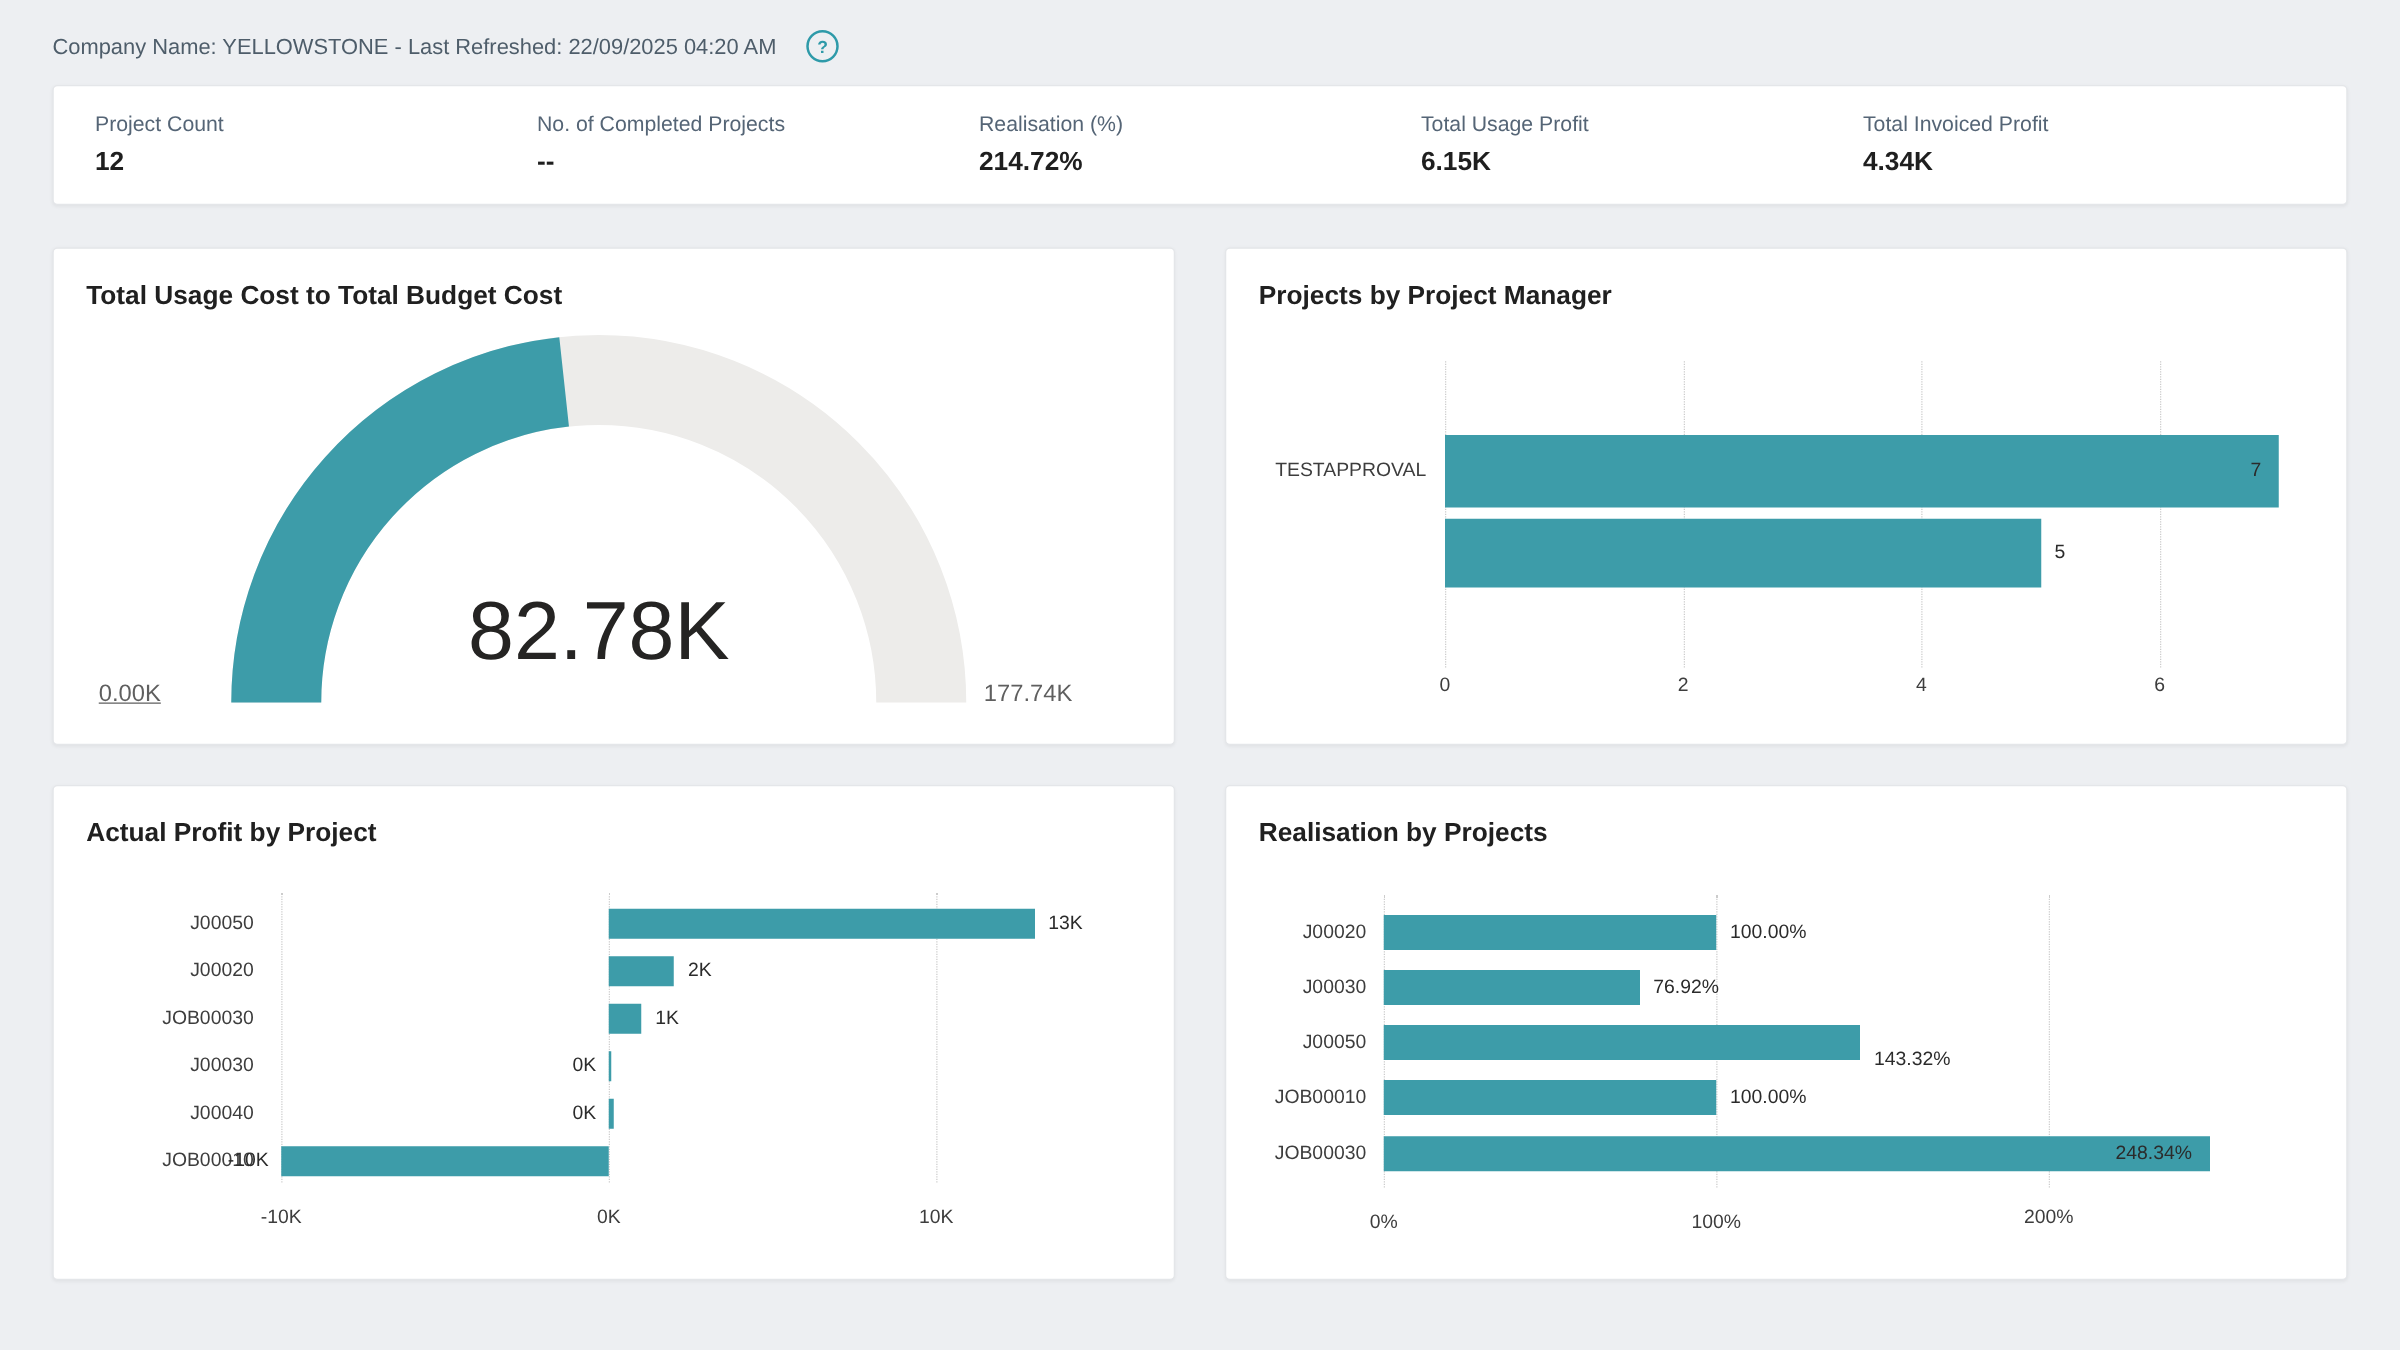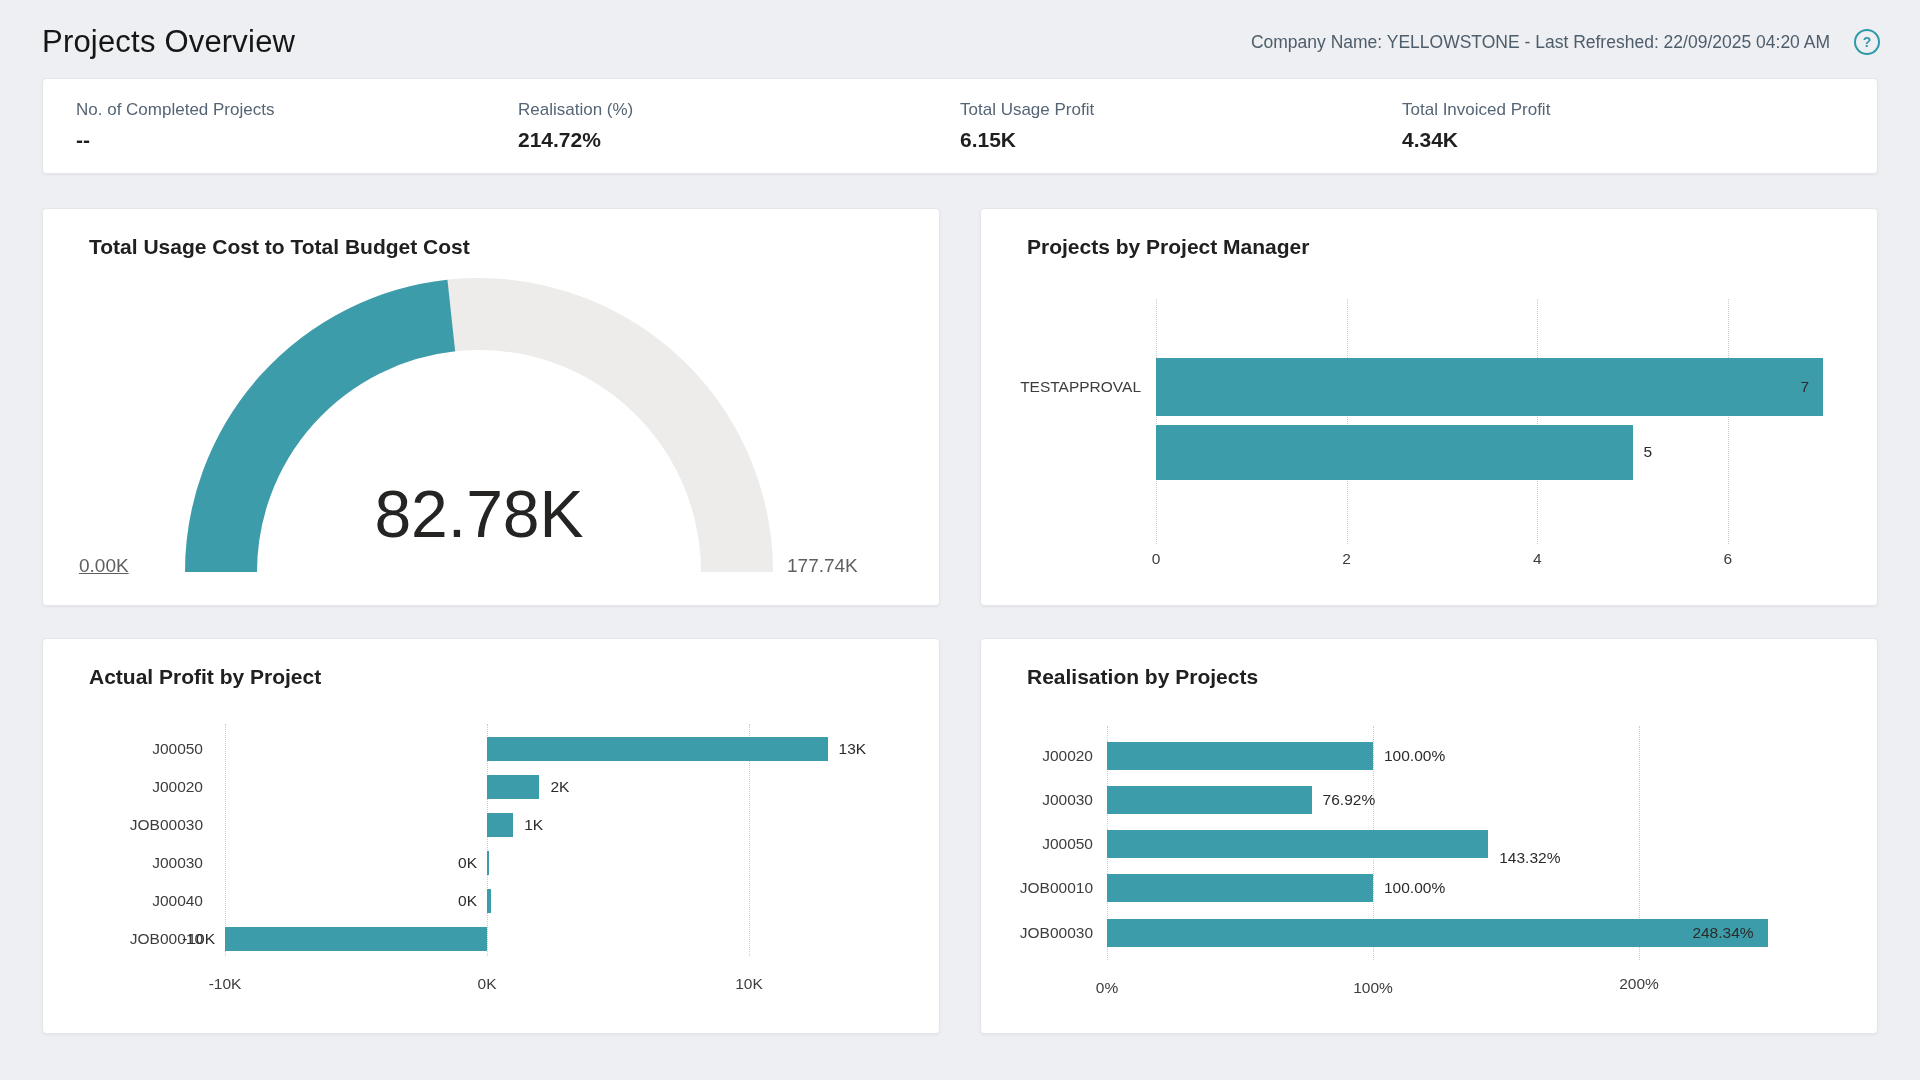--- a/index.html
+++ b/index.html
@@ -21,47 +21,50 @@
             box-shadow:0 1px 3px rgba(0,0,0,.05);height:96px;display:flex;align-items:center;
             padding:0 33px;box-sizing:border-box;}
   .kpi{flex:1;}
   .kpi .k-label{font-size:17px;color:#556576;margin-bottom:8px;}
   .kpi .k-value{font-size:21px;font-weight:700;color:#1f1f1f;}
   
   .grid{display:grid;grid-template-columns:898px 898px;gap:32px 40px;margin:34px 42px 0 42px;}
   .card{position:relative;background:#fff;border:1px solid #e4e6e9;border-radius:4px;
         box-shadow:0 1px 3px rgba(0,0,0,.05);overflow:hidden;}
   .card.r1{height:396px;} .card.r2{height:394px;}
-  .card h2{position:absolute;left:46px;top:26px;margin:0;font-size:21px;font-weight:700;color:#202020;z-index:3;}
+  .card h2{position:absolute;left:26px;top:26px;margin:0;font-size:21px;font-weight:700;color:#202020;z-index:3;}
   .chart-area{position:absolute;inset:0;}
   
   .gridline{position:absolute;width:0;border-left:1px dotted #cccccc;}
   .bar{position:absolute;background:#3d9ca9;cursor:pointer;}
   .cat{position:absolute;text-align:right;font-size:15.5px;color:#3d3d3d;white-space:nowrap;}
   .tick{position:absolute;text-align:center;font-size:15.5px;color:#3d3d3d;width:90px;}
   .vlabel{position:absolute;font-size:15.5px;color:#2b2b2b;white-space:nowrap;}
   
   .gauge-svg{position:absolute;left:0;top:0;}
   .gauge-minmax{position:absolute;font-size:19px;color:#5f5f5f;}
   .gauge-value{position:absolute;font-size:66px;font-weight:400;color:#252423;text-align:center;line-height:1;}
 </style>
 </head>
 <body>
 
 <div class="page">
 
   <div class="hdr">
-    <h1>Projects Overview</h1>
     <div class="meta">
       <span>Company Name: YELLOWSTONE - Last Refreshed: 22/09/2025 04:20 AM</span>
       <span class="help">?</span>
     </div>
   </div>
 
   <div class="kpi-card" id="kpi-card">
+      <div class="kpi">
+        <div class="k-label">Project Count</div>
+        <div class="k-value">12</div>
+      </div>
       <div class="kpi">
         <div class="k-label">No. of Completed Projects</div>
         <div class="k-value">--</div>
       </div>
       <div class="kpi">
         <div class="k-label">Realisation (%)</div>
         <div class="k-value">214.72%</div>
       </div>
       <div class="kpi">
         <div class="k-label">Total Usage Profit</div>

